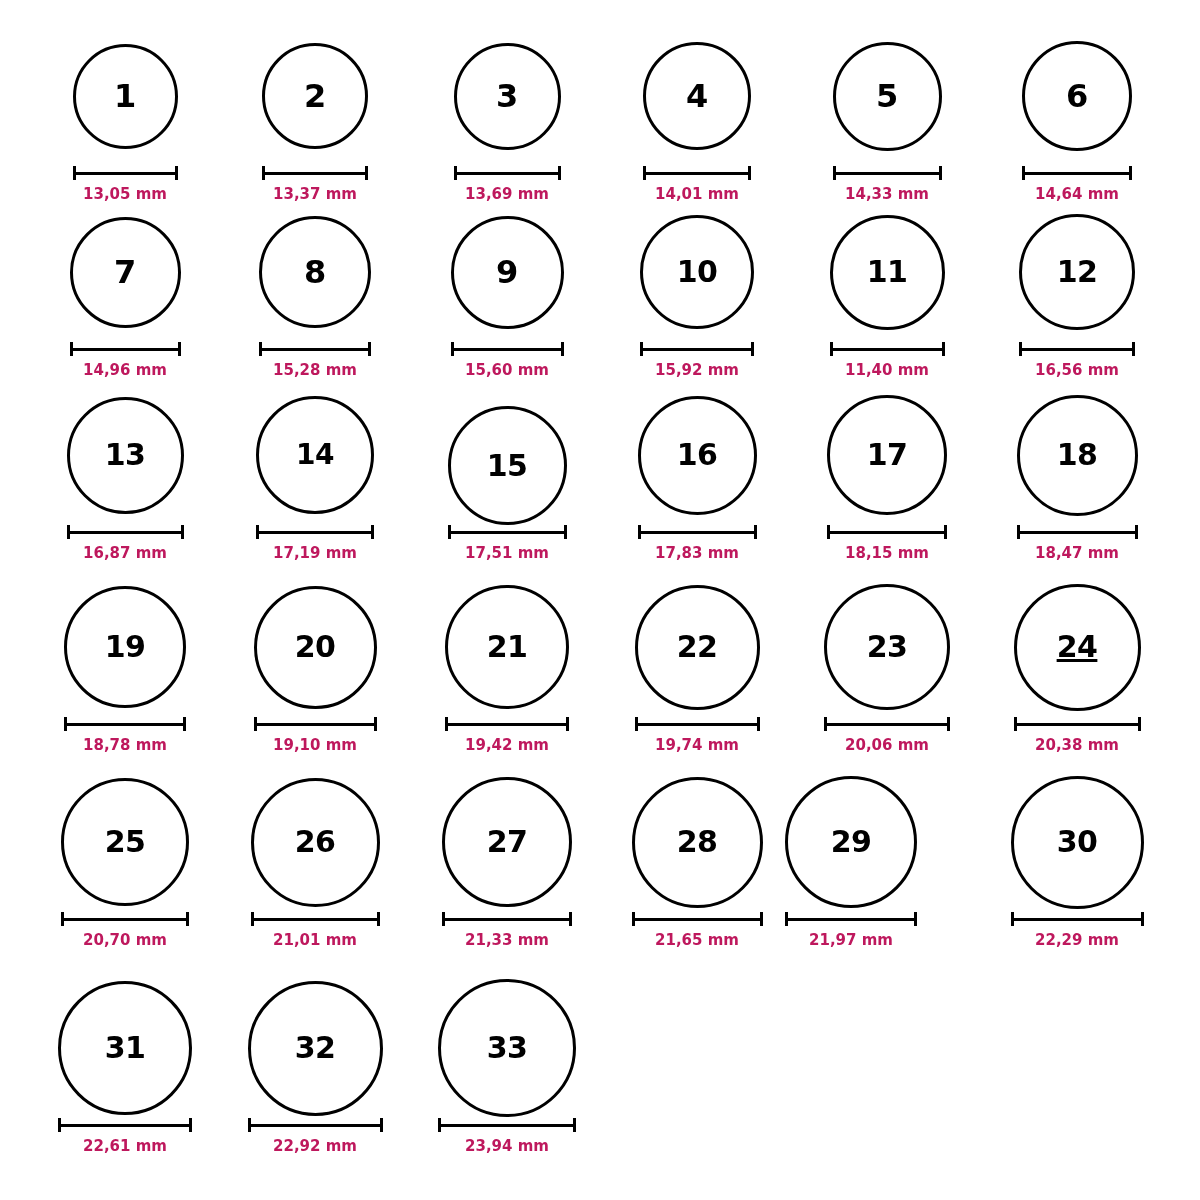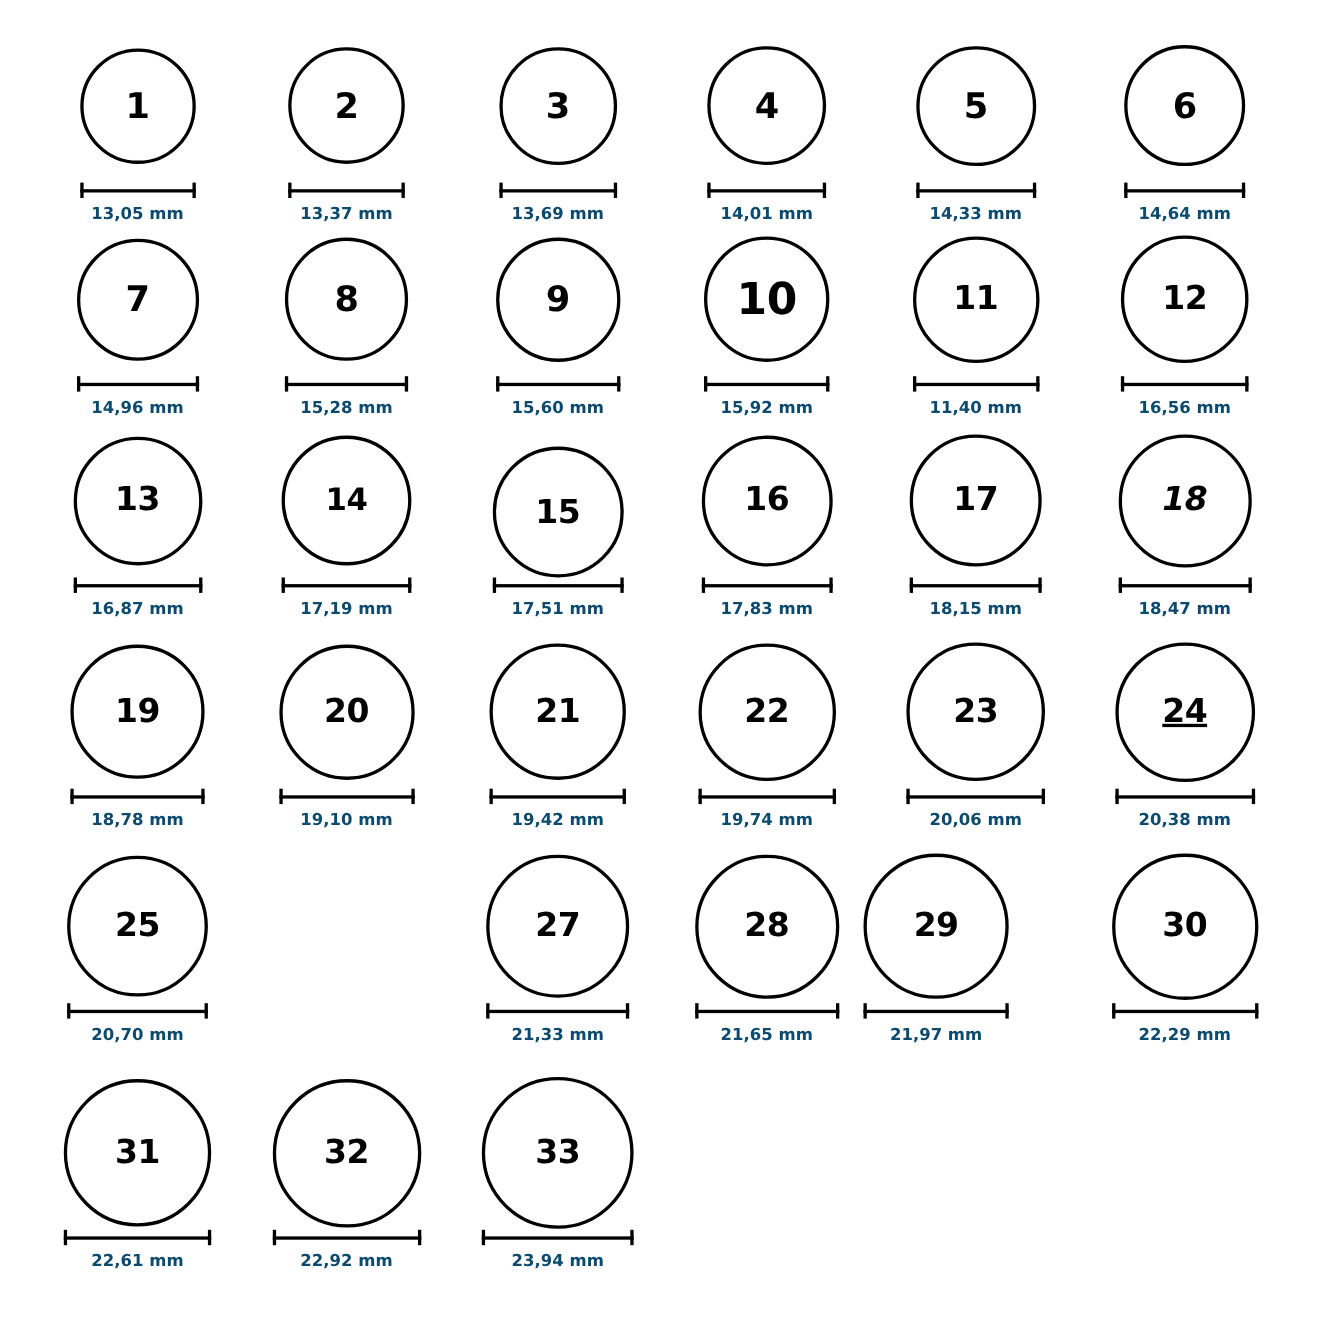--- a/index.html
+++ b/index.html
@@ -71,21 +71,21 @@
     top: 0;
     width: 3px;
     height: 14px;
     background: #000000;
   }
   .bar .cap.left { left: 0; }
   .bar .cap.right { right: 0; }
   .label {
     font-weight: bold;
     font-size: 15px;
-    color: #0c4a6e;
+    color: #be185d;
     margin-top: 5px;
     white-space: nowrap;
   }
 </style>
 </head>
 <body>
 
 <div id="chart">
     <div class="cell" style="position: absolute; left: 30px; top: 26px;">
       <div class="circle-wrap" style="height: 140px;">
@@ -218,21 +218,21 @@
           <div class="line"></div>
           <div class="cap left"></div>
           <div class="cap right"></div>
         </div>
         <div class="label">15,60 mm</div>
       </div>
     </div>
     <div class="cell" style="position: absolute; left: 602px; top: 202px;">
       <div class="circle-wrap" style="height: 140px;">
         <div class="circle" style="width: 114px; height: 114px;">
-          <span class="num" style="font-size: 40px;">10</span>
+          <span class="num" style="font-size: 30px;">10</span>
         </div>
       </div>
       <div class="measure">
         <div class="bar" style="width: 114px;">
           <div class="line"></div>
           <div class="cap left"></div>
           <div class="cap right"></div>
         </div>
         <div class="label">15,92 mm</div>
       </div>
@@ -336,21 +336,21 @@
       <div class="measure">
         <div class="bar" style="width: 120px;">
           <div class="line"></div>
           <div class="cap left"></div>
           <div class="cap right"></div>
         </div>
         <div class="label">18,15 mm</div>
       </div>
     </div>
     <div class="cell" style="position: absolute; left: 982px; top: 385px;">
-      <div class="circle-wrap" style="height: 140px; font-style: italic;">
+      <div class="circle-wrap" style="height: 140px;">
         <div class="circle" style="width: 121px; height: 121px;">
           <span class="num" style="font-size: 30px;">18</span>
         </div>
       </div>
       <div class="measure">
         <div class="bar" style="width: 121px;">
           <div class="line"></div>
           <div class="cap left"></div>
           <div class="cap right"></div>
         </div>
@@ -455,20 +455,35 @@
       </div>
       <div class="measure">
         <div class="bar" style="width: 128px;">
           <div class="line"></div>
           <div class="cap left"></div>
           <div class="cap right"></div>
         </div>
         <div class="label">20,70 mm</div>
       </div>
     </div>
+    <div class="cell" style="position: absolute; left: 220px; top: 772px;">
+      <div class="circle-wrap" style="height: 140px;">
+        <div class="circle" style="width: 129px; height: 129px;">
+          <span class="num" style="font-size: 30px;">26</span>
+        </div>
+      </div>
+      <div class="measure">
+        <div class="bar" style="width: 129px;">
+          <div class="line"></div>
+          <div class="cap left"></div>
+          <div class="cap right"></div>
+        </div>
+        <div class="label">21,01 mm</div>
+      </div>
+    </div>
     <div class="cell" style="position: absolute; left: 412px; top: 772px;">
       <div class="circle-wrap" style="height: 140px;">
         <div class="circle" style="width: 130px; height: 130px;">
           <span class="num" style="font-size: 30px;">27</span>
         </div>
       </div>
       <div class="measure">
         <div class="bar" style="width: 130px;">
           <div class="line"></div>
           <div class="cap left"></div>

